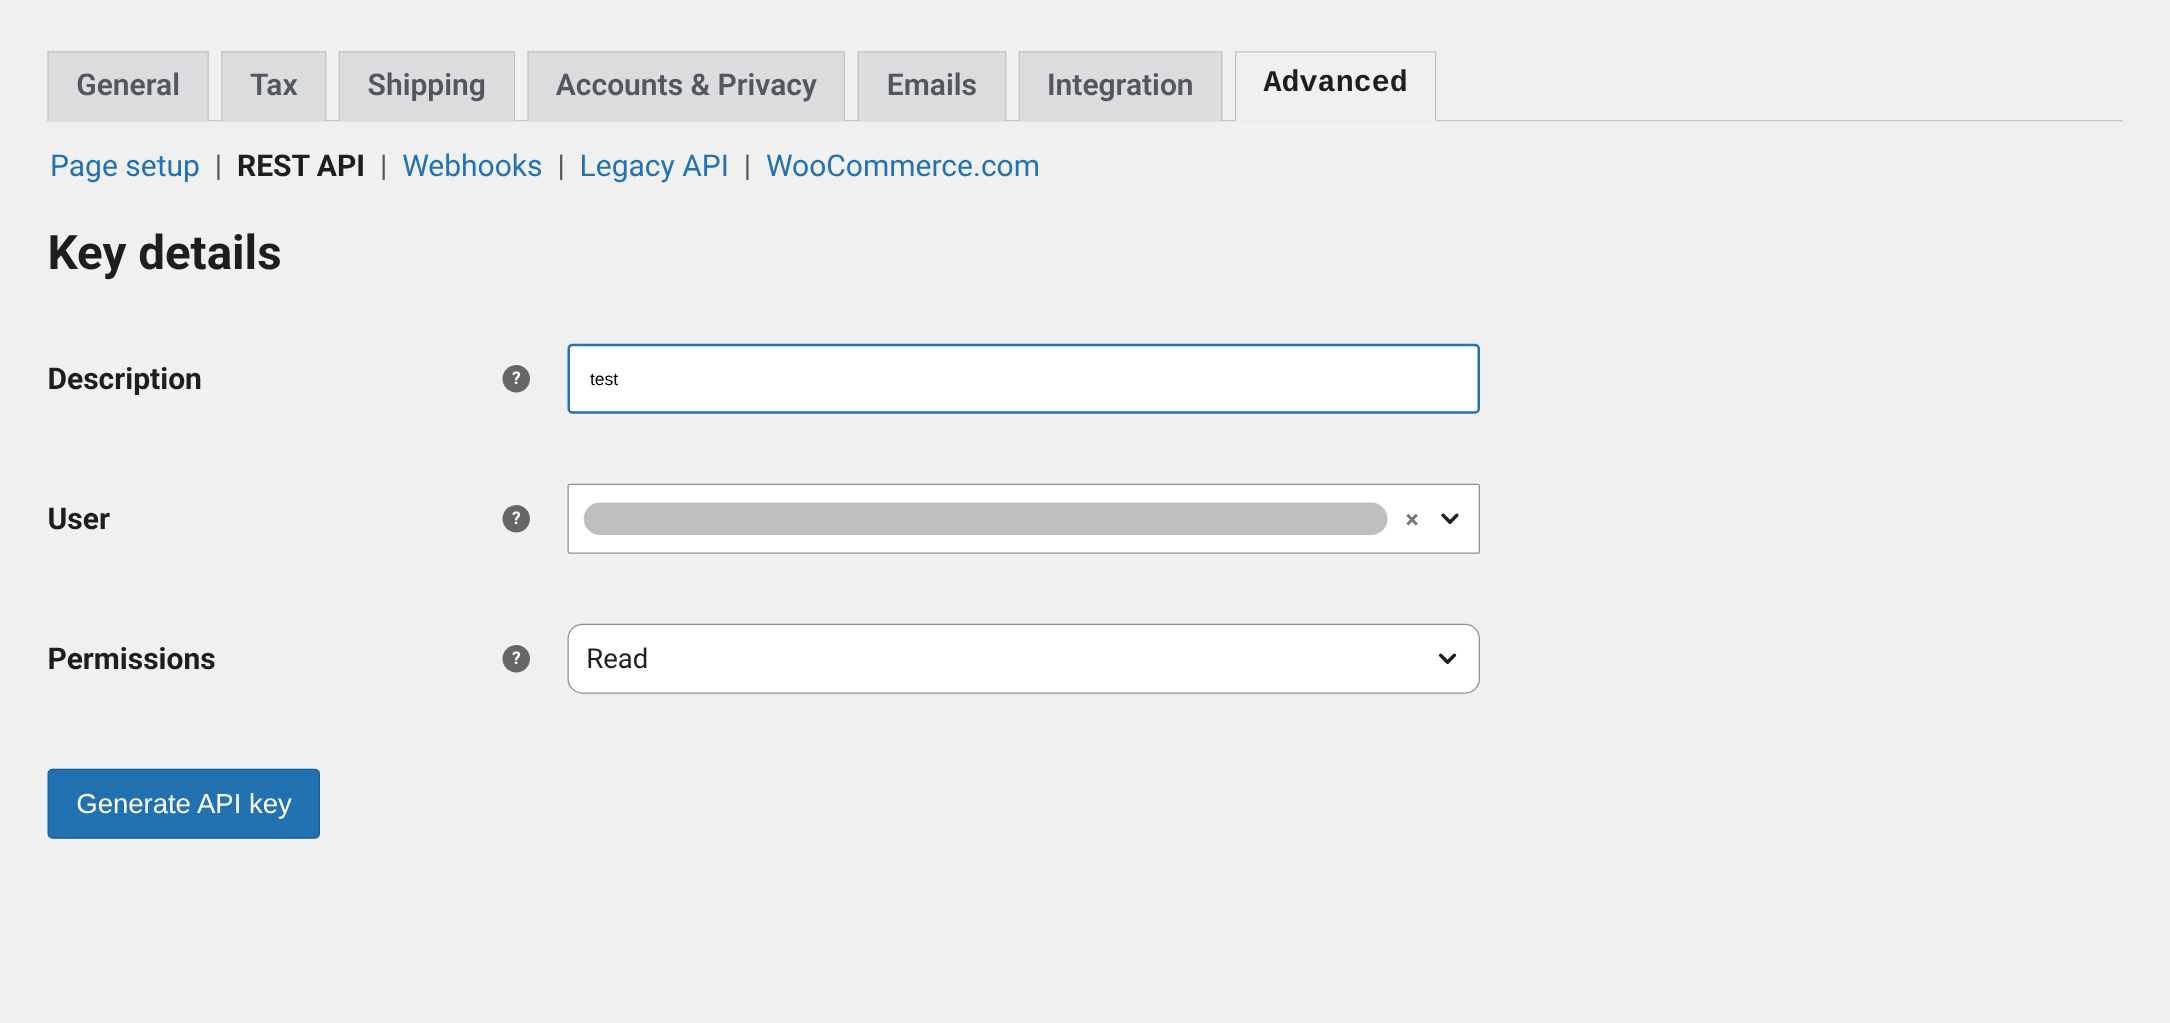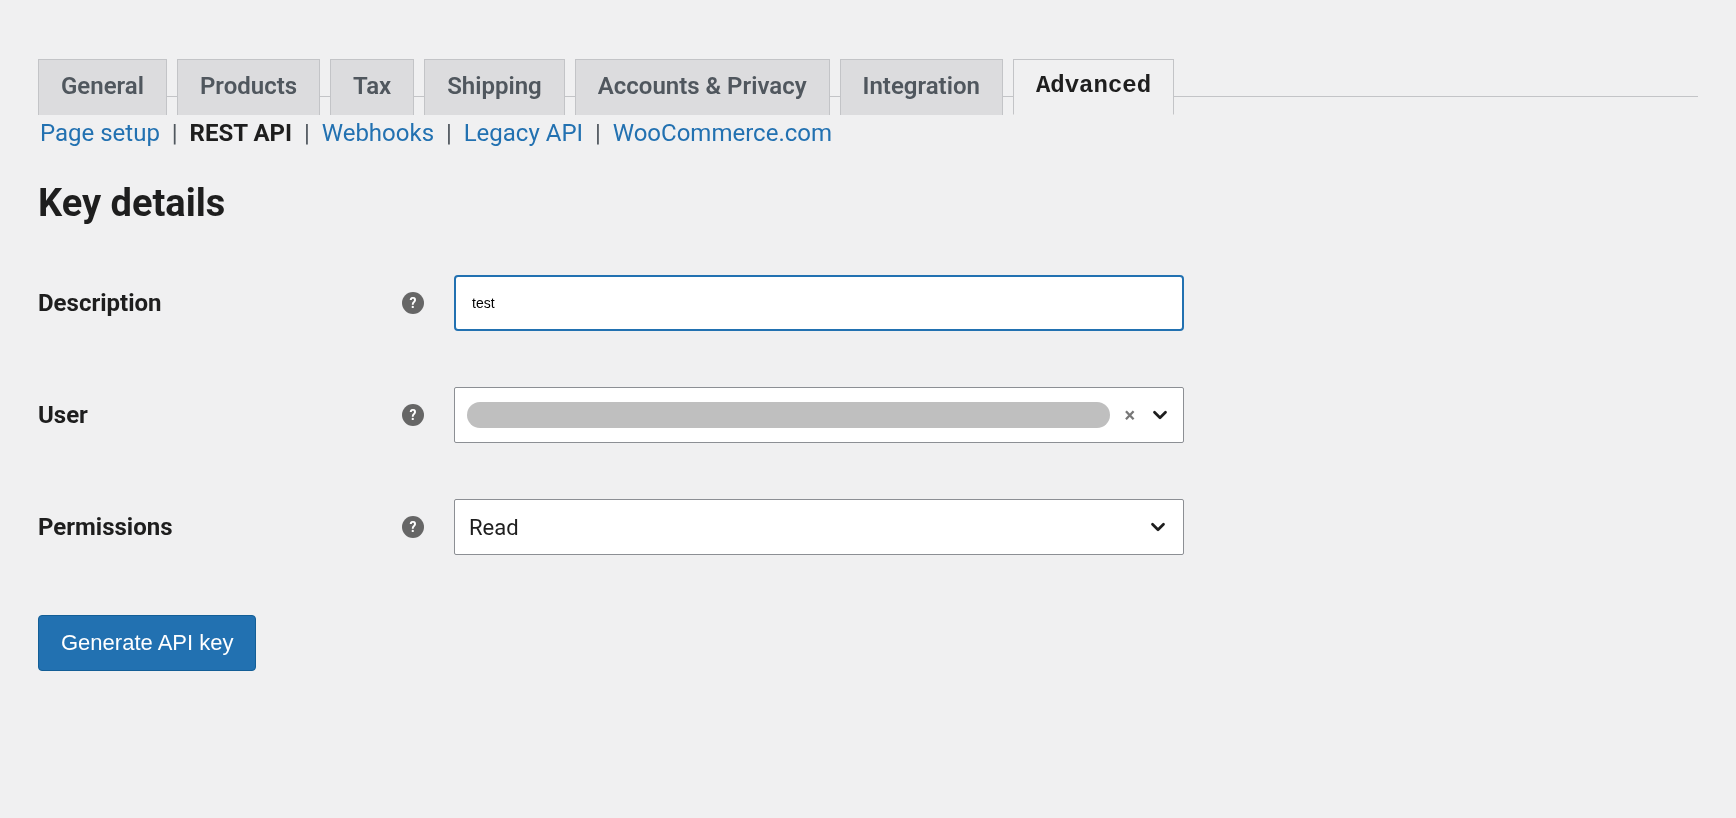--- a/index.html
+++ b/index.html
@@ -10,21 +10,21 @@
     background:#dcdcde;
     border:1px solid #c3c4c7;
     border-bottom:none;
     color:#50575e;
     font-size:24px;
     font-weight:600;
     padding:14px 22px 16px;
     cursor:pointer;
     line-height:1;
     position:relative;
-    top:19px;
+    top:1px;
   }
   .nav-tab.active{
     background:#f0f0f1;
     color:#1e1e1e;
     border-bottom:1px solid #f0f0f1;
     font-family:Liberation Mono, monospace;
   }
   
   .subnav{font-size:24px;margin:4px 0 34px 2px;}
   .subnav a{color:#2271b1;text-decoration:none;}
@@ -58,42 +58,42 @@
   }
   .pill{
     flex:1;height:26px;border-radius:13px;background:#bfbfbf;
   }
   .clear-x{color:#777;font-weight:700;font-size:20px;padding:0 4px;cursor:pointer;}
   .chev{width:22px;height:22px;display:inline-flex;align-items:center;justify-content:center;}
   .chev svg{width:22px;height:22px;stroke:#1e1e1e;fill:none;}
   
   .perm-select{
     box-sizing:border-box;width:100%;height:56px;
-    border:1px solid #8c8f94;border-radius:2px;background:#fff;
+    border:1px solid #8c8f94;border-radius:12px;background:#fff;
     display:flex;align-items:center;justify-content:space-between;
     padding:0 14px;font-size:22px;cursor:pointer;
   }
   
   .button-primary{
     background:#2271b1;border:1px solid #135e96;border-radius:4px;
     color:#fff;font-size:22px;padding:14px 22px;cursor:pointer;font-weight:400;
   }
   .button-wrap{margin-top:10px;}
 </style>
 </head>
 <body>
 
 <div class="wrap">
 
   <div class="nav-tab-wrapper">
     <div class="nav-tab">General</div>
-    <div class="nav-tab">Products</div>
     <div class="nav-tab">Tax</div>
     <div class="nav-tab">Shipping</div>
     <div class="nav-tab">Accounts &amp; Privacy</div>
+    <div class="nav-tab">Emails</div>
     <div class="nav-tab">Integration</div>
     <div class="nav-tab active">Advanced</div>
   </div>
 
   <div class="subnav">
     <a href="#">Page setup</a>
     <span class="sep"> &nbsp;|&nbsp;</span>
     <span class="current">REST API</span>
     <span class="sep"> &nbsp;|&nbsp;</span>
     <a href="#">Webhooks</a>

